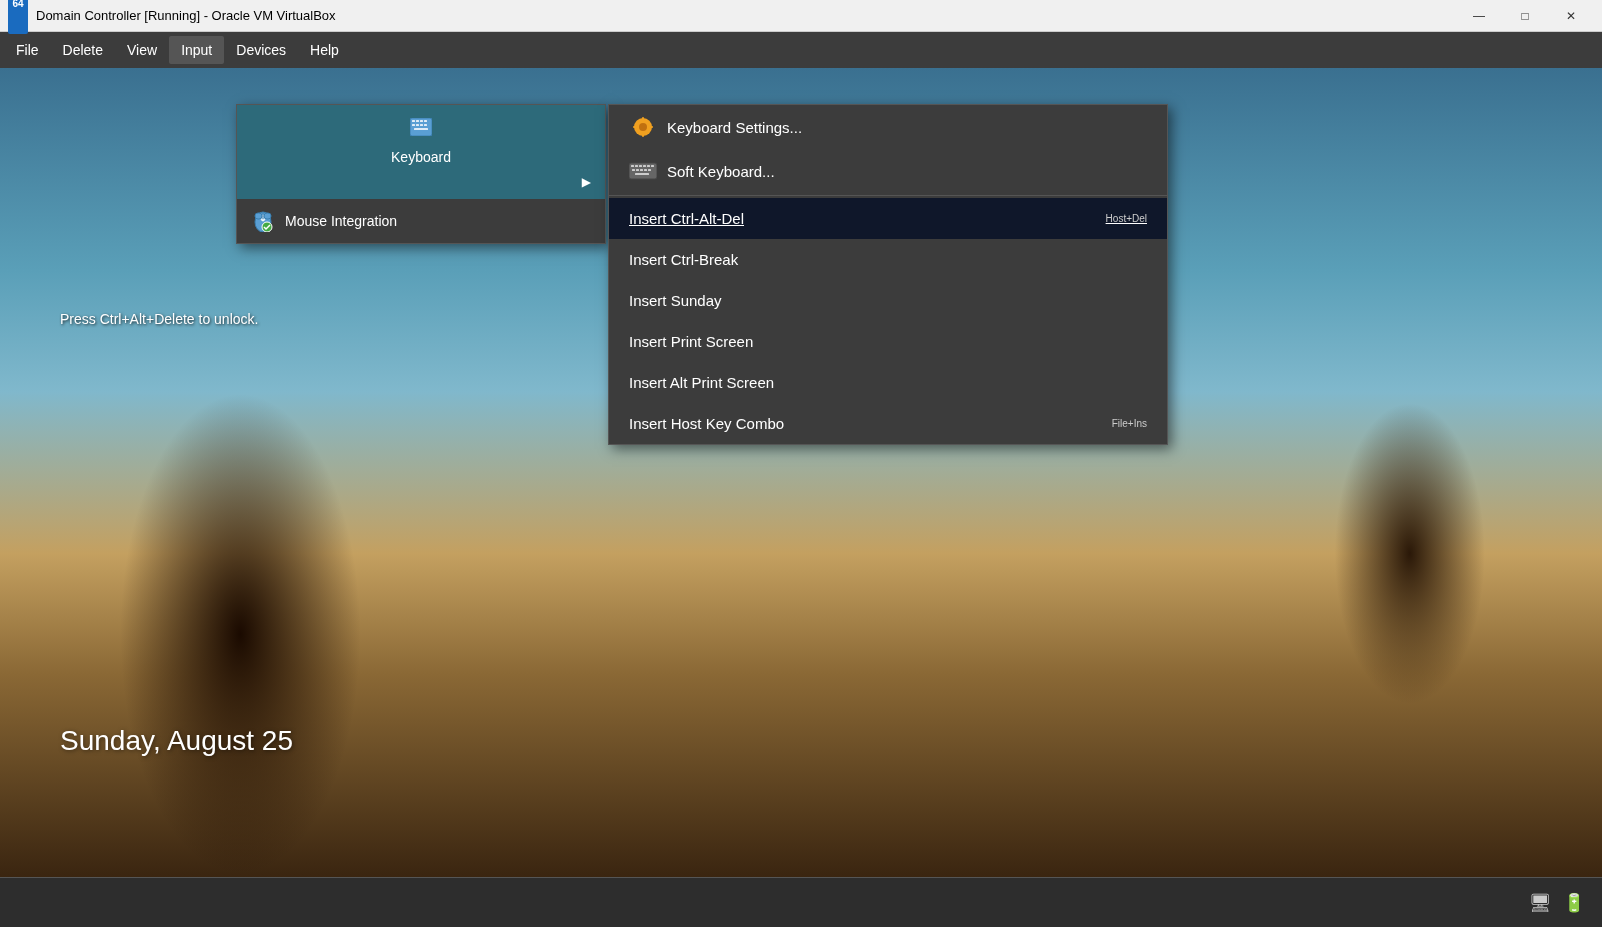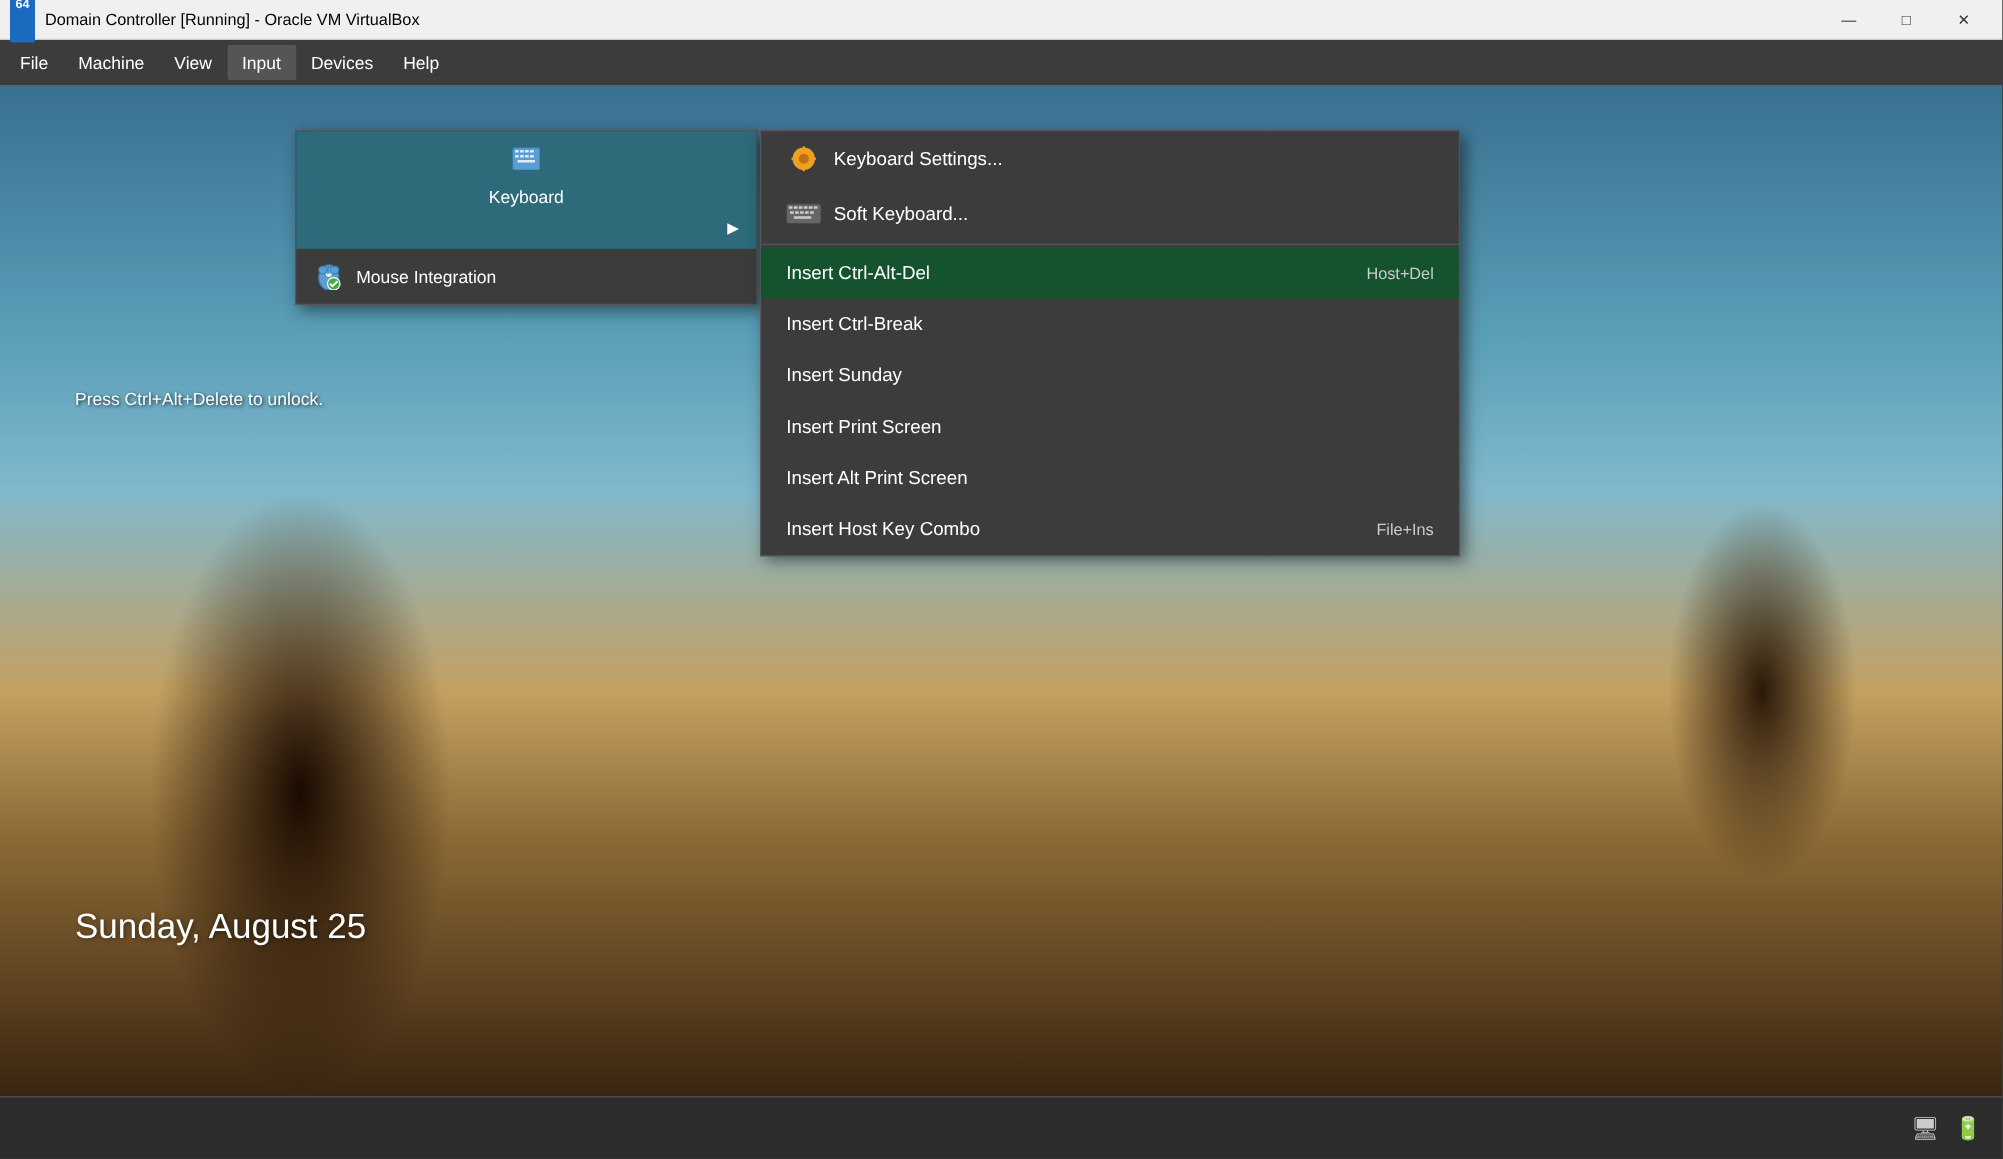--- a/index.html
+++ b/index.html
@@ -199,26 +199,27 @@
     .submenu-item {
       display: flex;
       align-items: center;
       padding: 12px 20px;
       color: #fff;
       font-size: 15px;
       cursor: pointer;
       gap: 10px;
     }
     .submenu-item.active {
-      background: #14532d;
+      background: #0f172a;
+      text-decoration: underline;
     }
     .submenu-item .shortcut {
       margin-left: auto;
       color: #ccc;
-      font-size: 13px;
+      font-size: 10px;
     }
     .submenu-item .sub-icon {
       width: 28px;
       height: 20px;
       display: flex;
       align-items: center;
       justify-content: center;
       flex-shrink: 0;
     }
 
@@ -239,21 +240,21 @@
   <span class="titlebar-title">Domain Controller [Running] - Oracle VM VirtualBox</span>
   <div class="titlebar-controls">
     <div class="titlebar-btn">—</div>
     <div class="titlebar-btn">□</div>
     <div class="titlebar-btn">✕</div>
   </div>
 </div>
 
 <div class="menubar">
   <div class="menu-item">File</div>
-  <div class="menu-item">Machine</div>
+  <div class="menu-item">Delete</div>
   <div class="menu-item">View</div>
   <div class="menu-item active">Input</div>
   <div class="menu-item">Devices</div>
   <div class="menu-item">Help</div>
 </div>
 
 <div class="vm-screen">
 
   <div class="lockscreen-scene"></div>
   <span class="lockscreen-unlock">Press Ctrl+Alt+Delete to unlock.</span>

